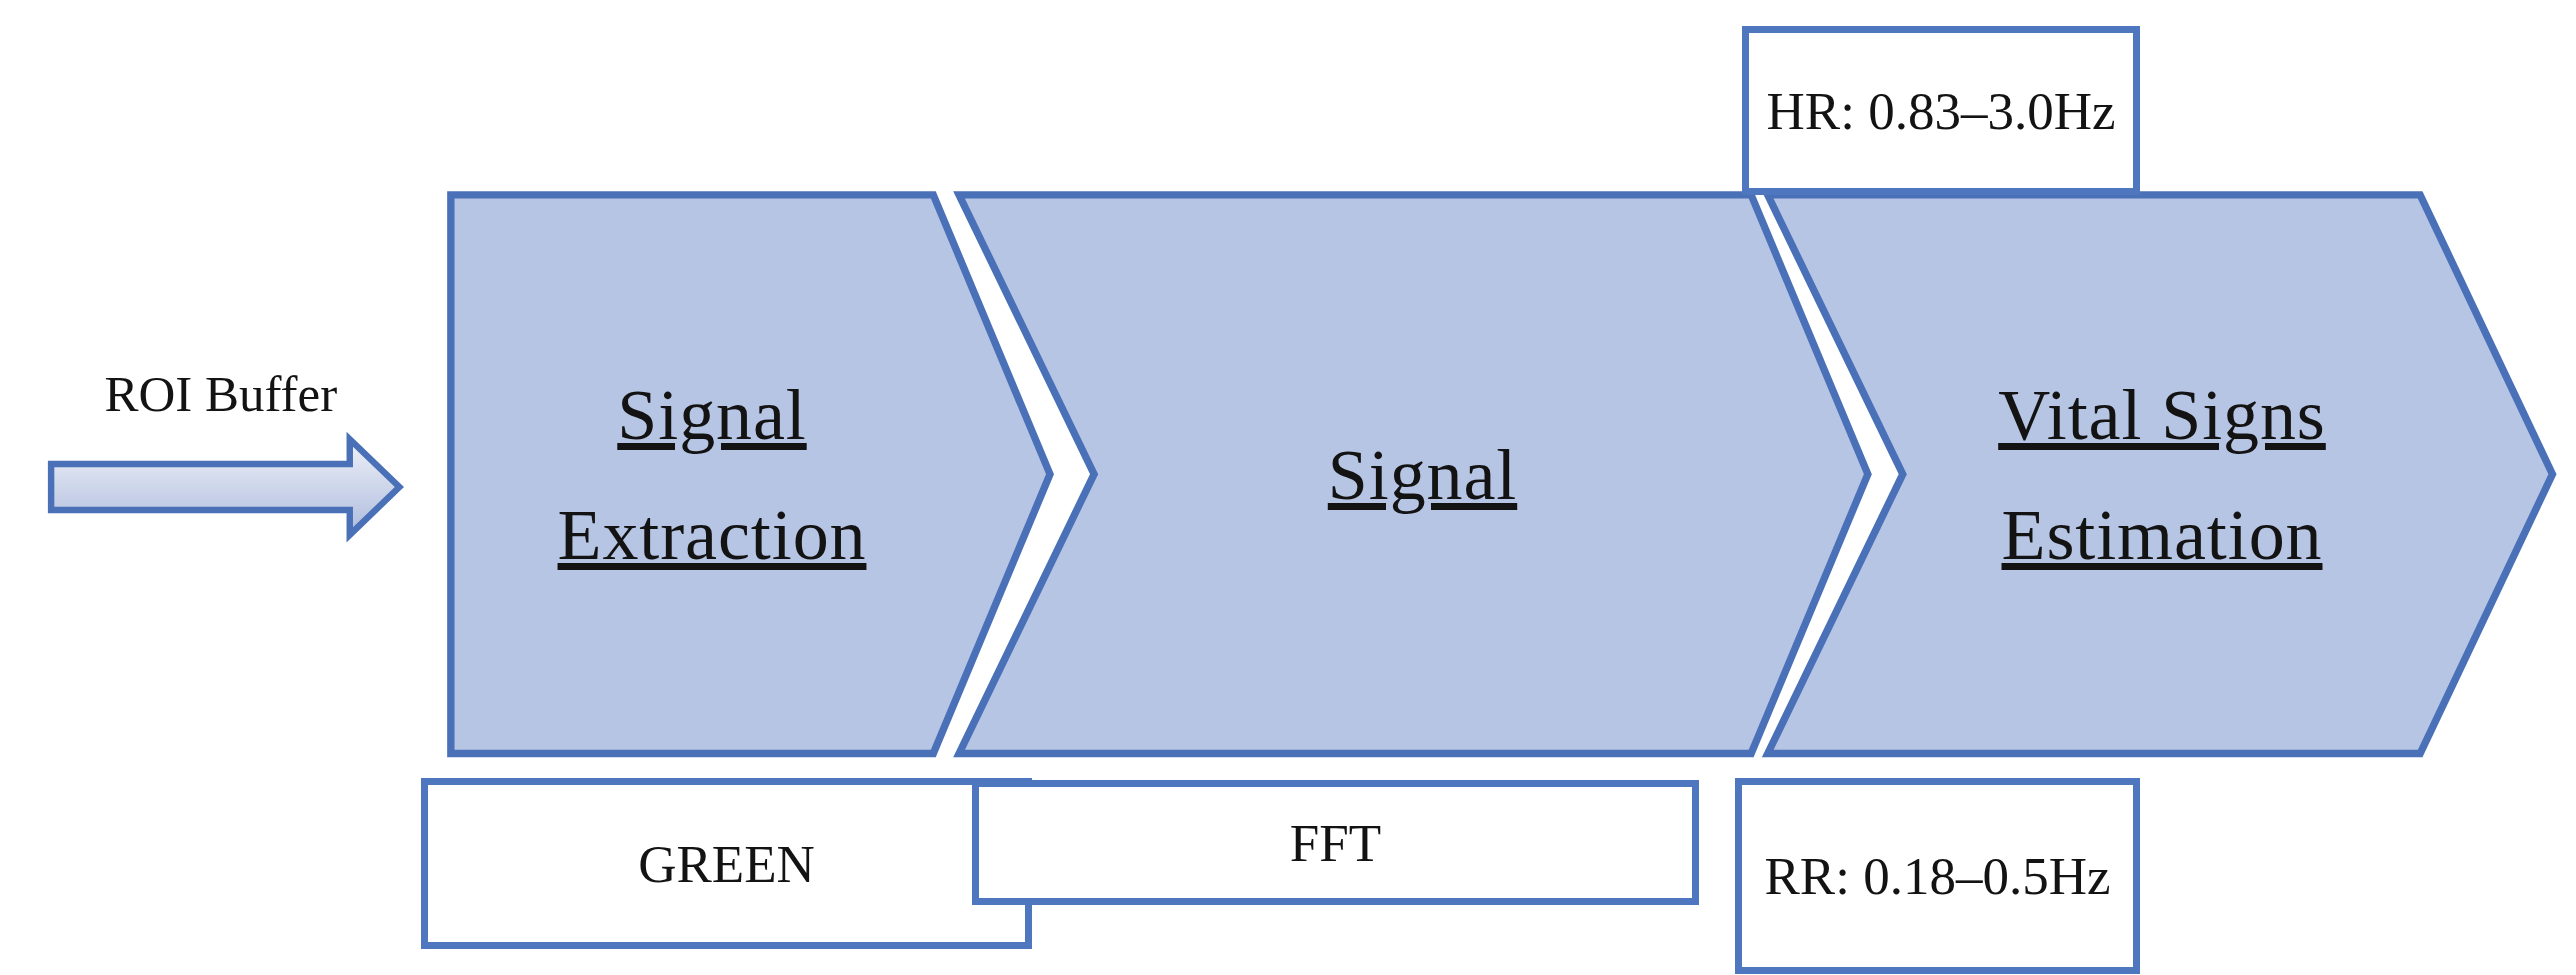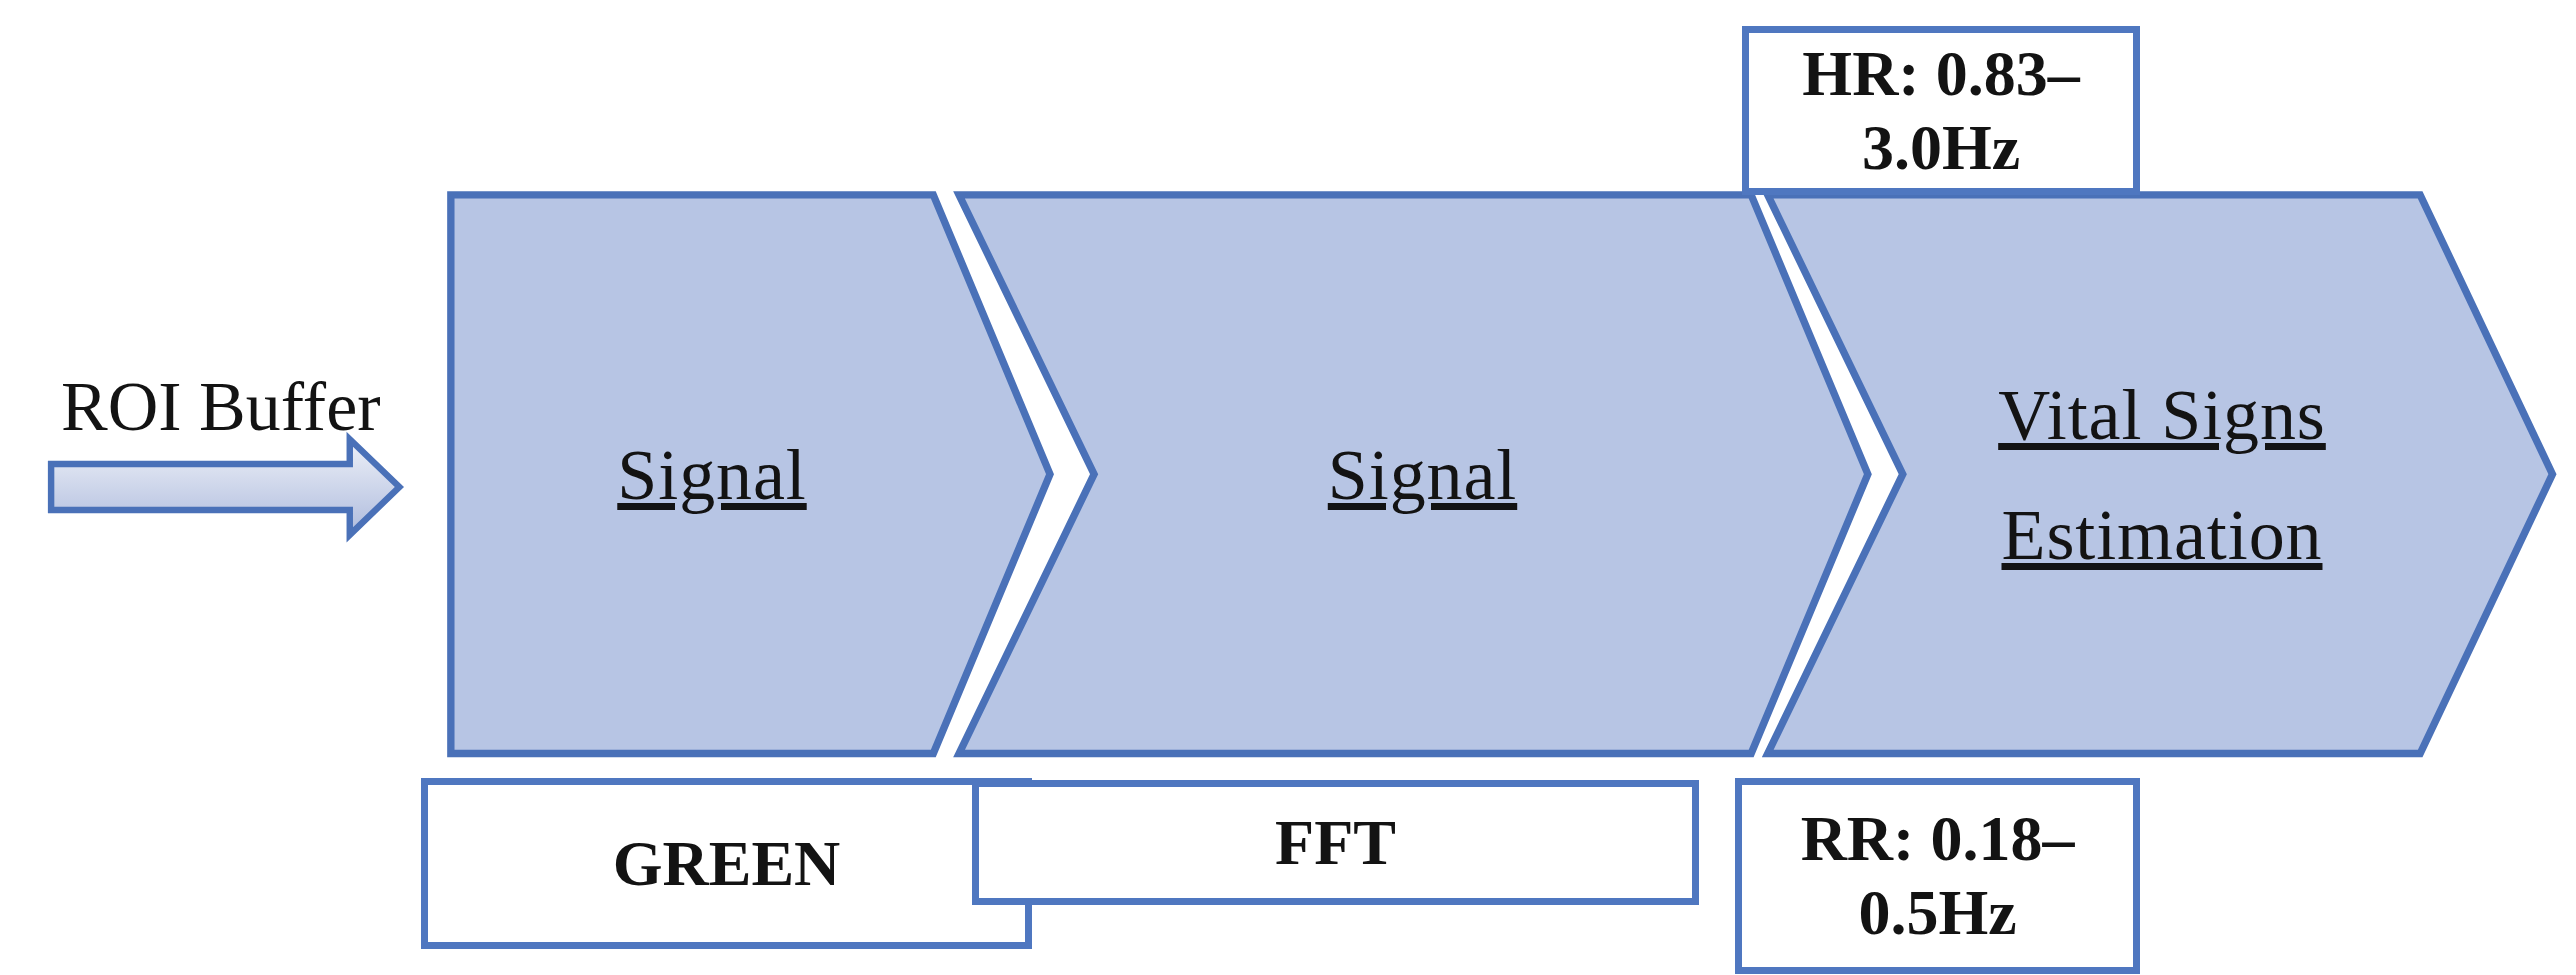--- a/index.html
+++ b/index.html
@@ -47,33 +47,32 @@
   }
   .label-box {
     position: absolute;
     box-sizing: border-box;
     background: #ffffff;
     border: 7.4px solid #4f77c0;
     display: flex;
     align-items: center;
     justify-content: center;
     text-align: center;
-    font-size: 64px;
-    font-weight: bold;
+    font-size: 53px;
   }
   .input-label {
     position: absolute;
     left: 13.8px;
-    top: 365px;
+    top: 352px;
     width: 414px;
     height: 83px;
     display: flex;
     align-items: center;
     justify-content: center;
-    font-size: 70px;
+    font-size: 51px;
     white-space: nowrap;
   }
   #stage1-label { left: 450px;  top: 195px; width: 524px; height: 559px; }
   #stage2-label { left: 1094px; top: 195px; width: 657px; height: 559px; }
   #stage3-label { left: 1903px; top: 195px; width: 518px; height: 559px; text-align: right; }
   #hr-box    { left: 1742px; top: 26px;  width: 398px; height: 169px; }
   #green-box { left: 421px;  top: 778px; width: 611px; height: 171px; }
   #fft-box   { left: 972px; top: 780px; width: 727px; height: 125px; }
   #rr-box    { left: 1735px; top: 778px; width: 405px; height: 196px; }
 </style>
@@ -96,20 +95,21 @@
 
     <polygon class="chev" points="1043,212 1905,212 2032,516 1905,820 1043,820 1190,516"></polygon>
 
     <polygon class="chev" points="1923,212 2633,212 2777,516 2633,820 1923,820 2070,516"></polygon>
   </svg>
 
   <div class="input-label">ROI Buffer</div>
 
   <div id="stage1-label" class="stage-label">
     <div>Signal</div>
+    <div>Extraction</div>
   </div>
 
   <div id="stage2-label" class="stage-label">
     <div>Signal</div>
   </div>
 
   <div id="stage3-label" class="stage-label">
     <div>Vital Signs</div>
     <div>Estimation</div>
   </div>

